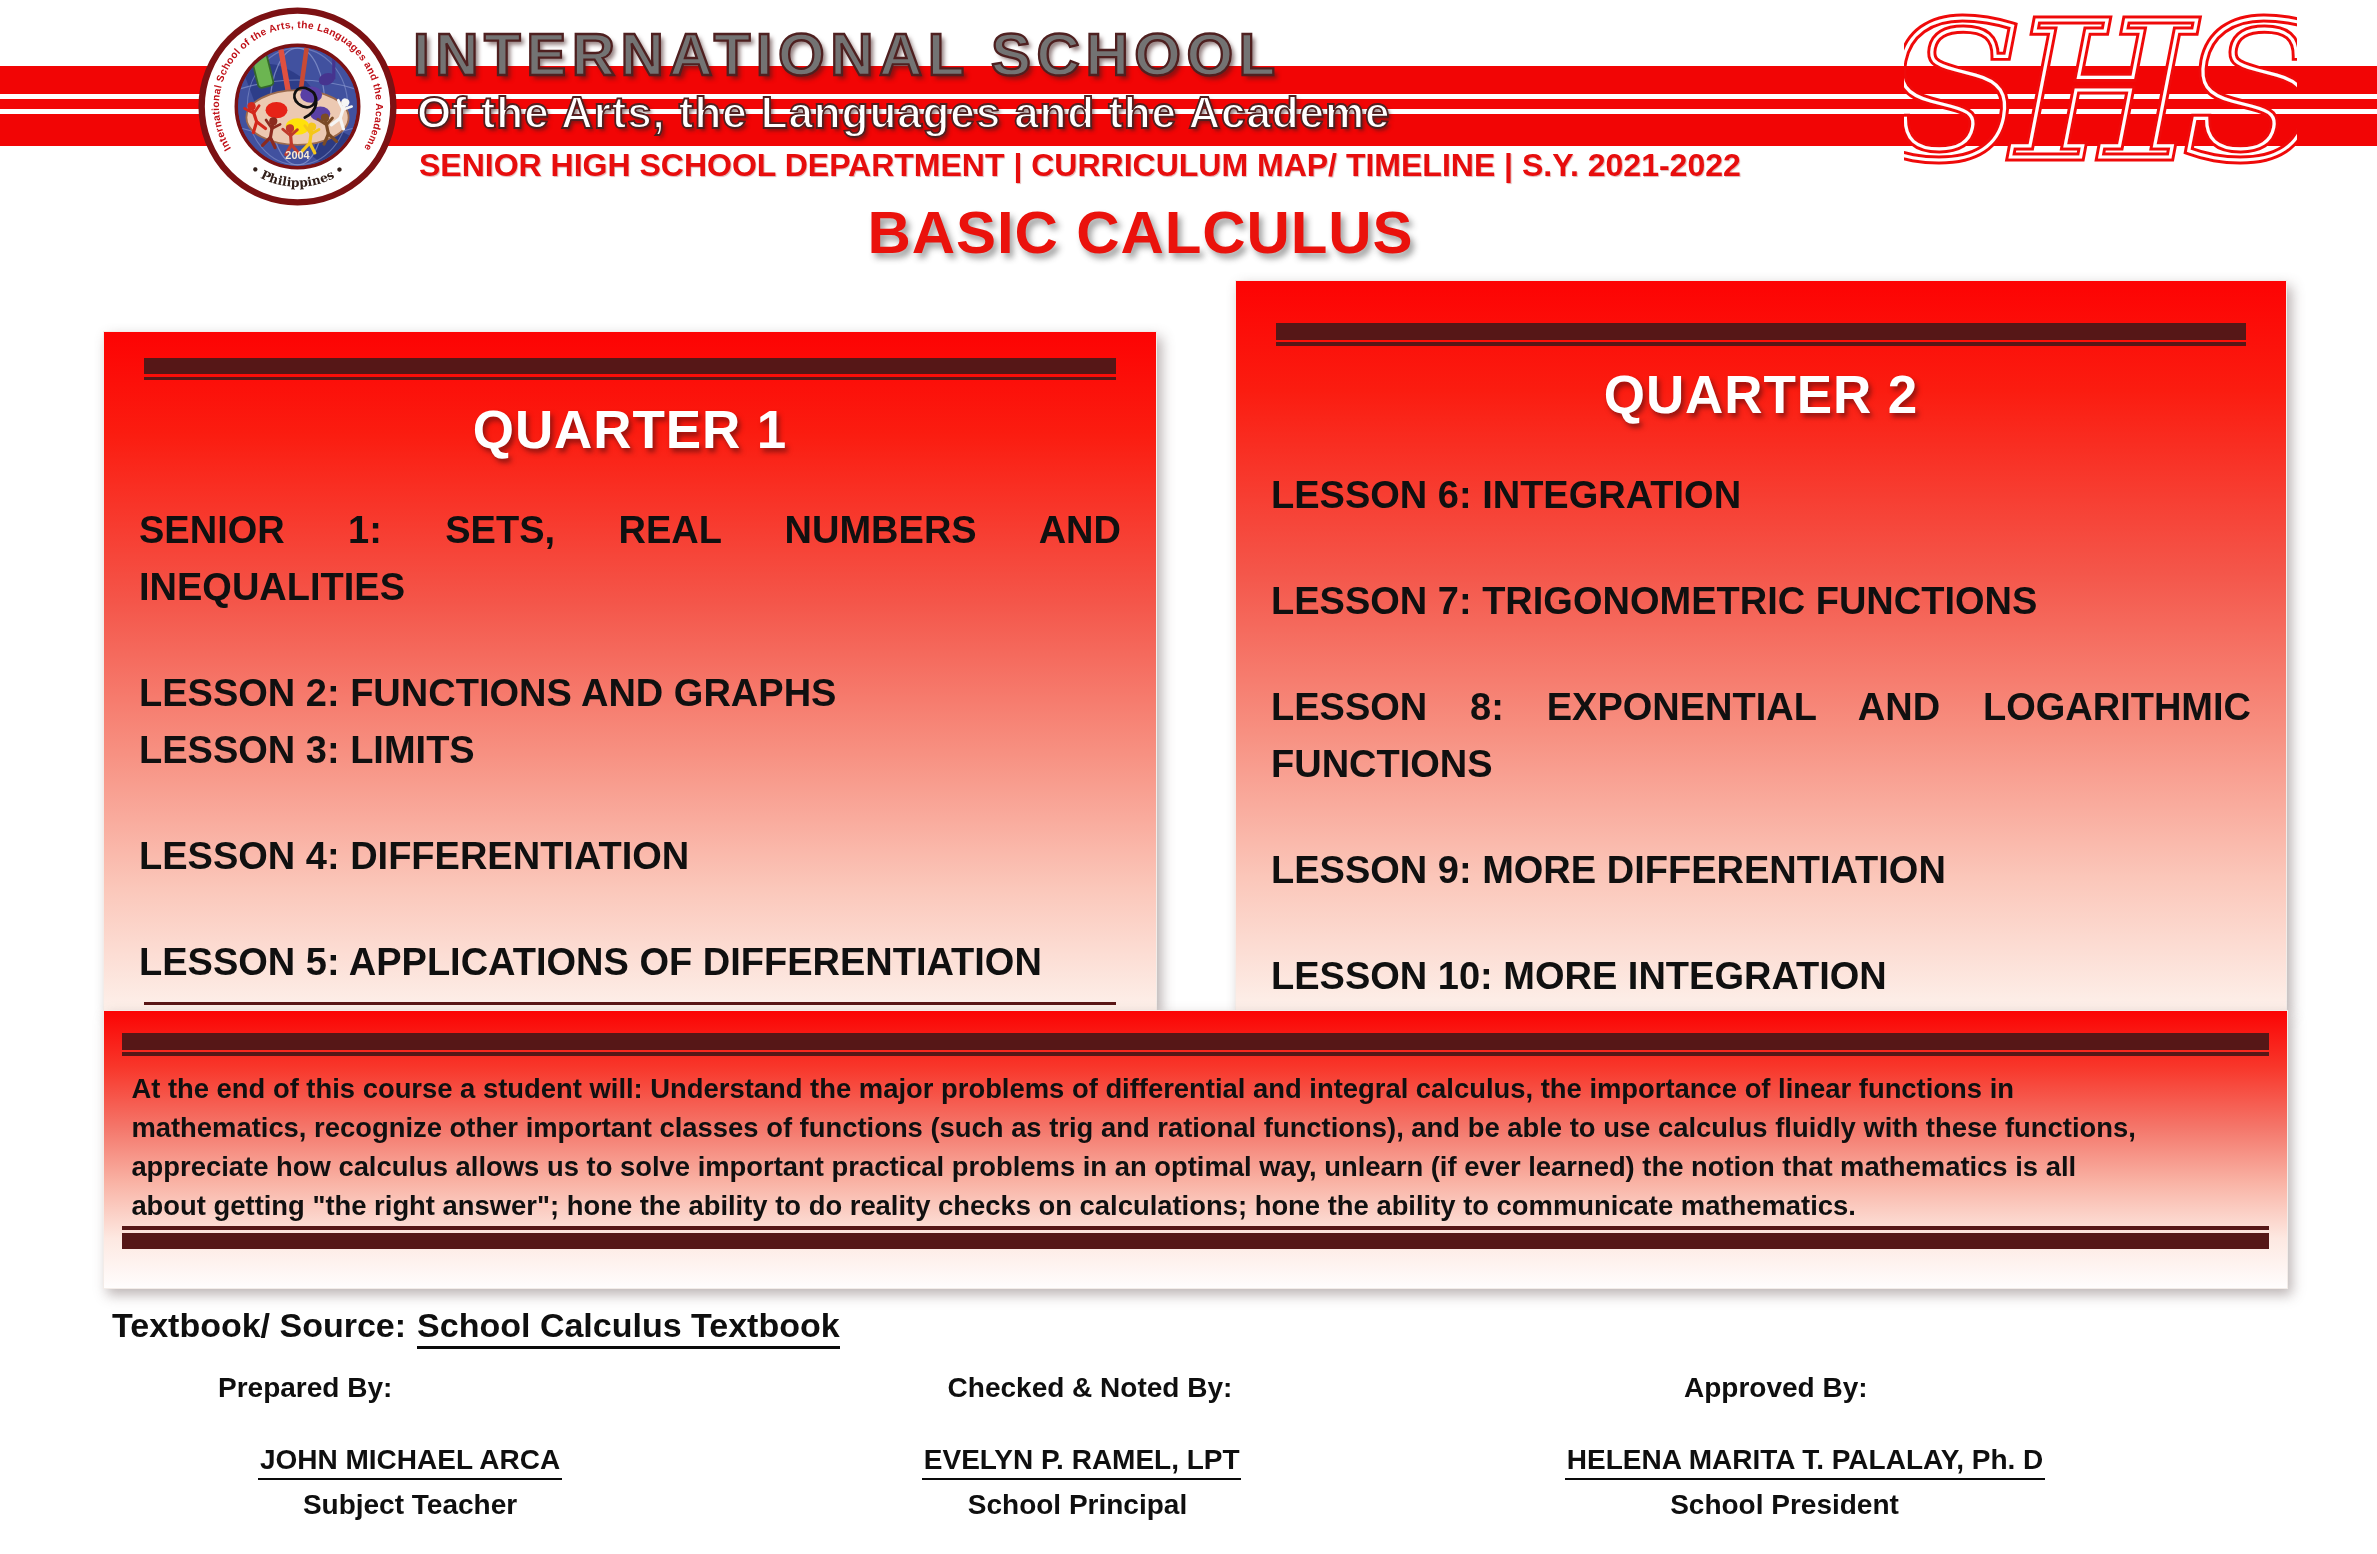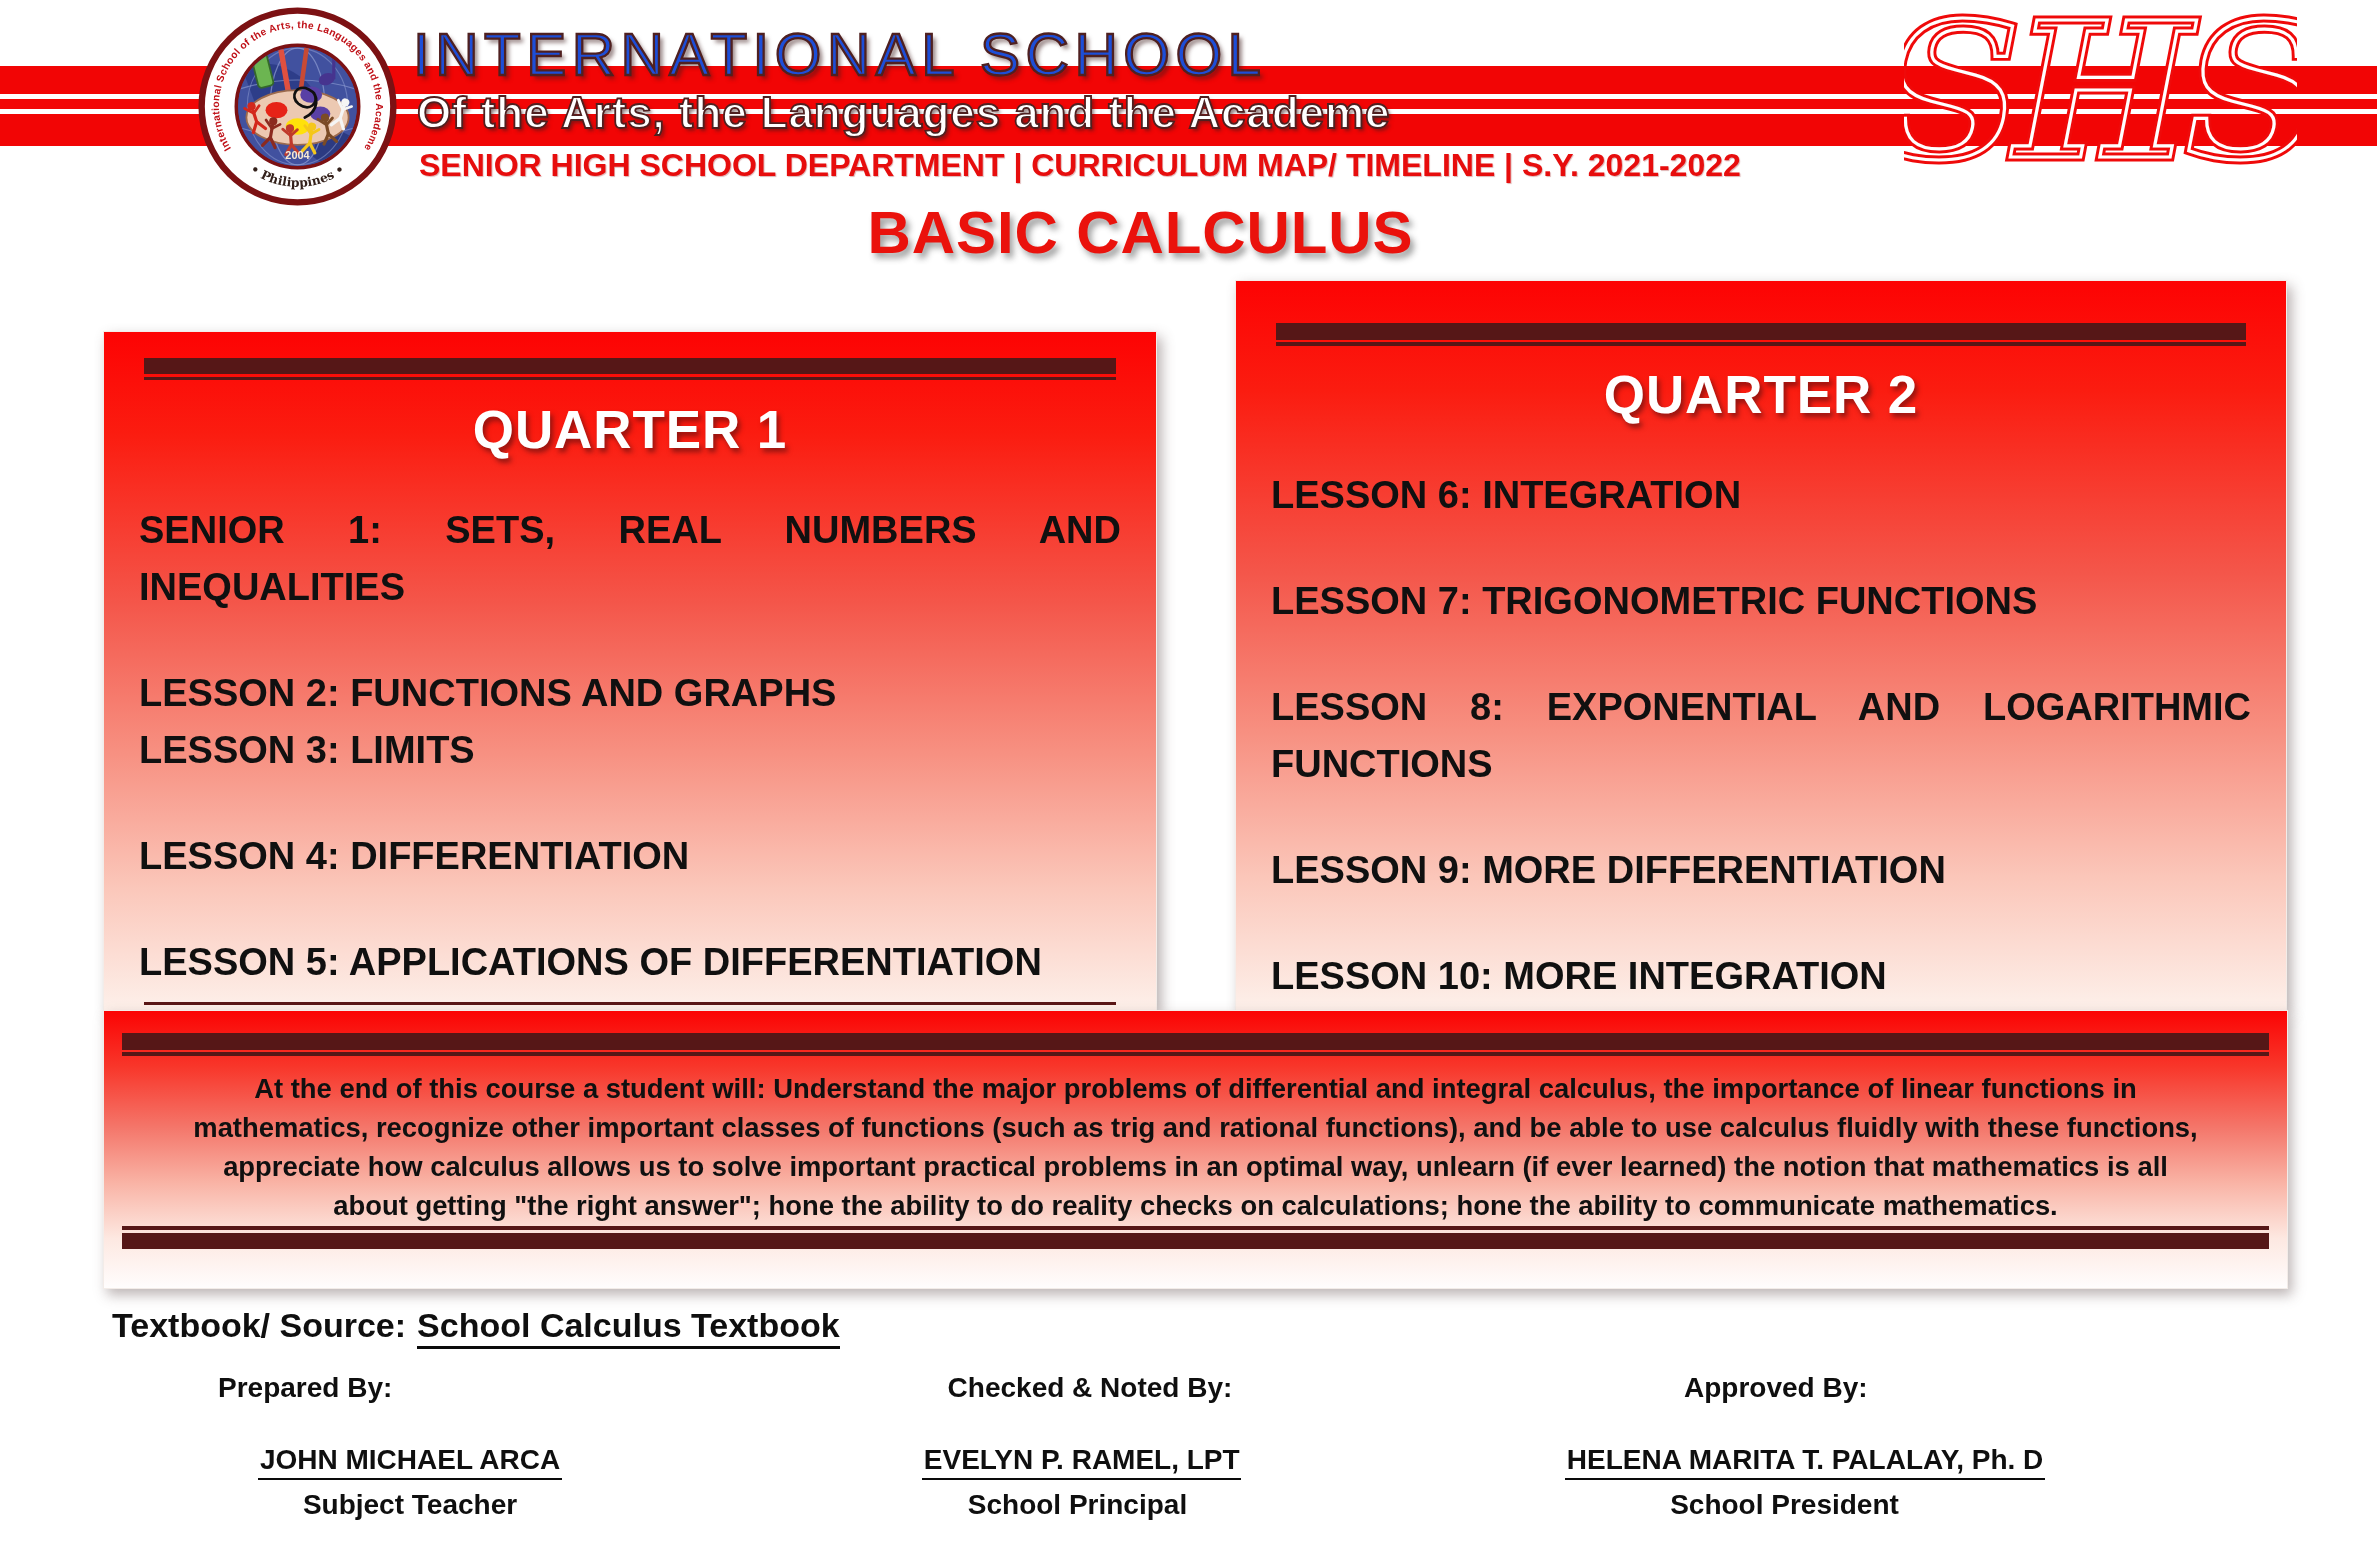--- a/index.html
+++ b/index.html
@@ -6,22 +6,22 @@
   .page{position:relative;width:2377px;height:1554px;background:#ffffff;overflow:hidden;
         font-family:"Liberation Sans","DejaVu Sans",sans-serif;color:#0f0f0f;}
 
   
   .stripe{position:absolute;left:0;width:2377px;background:#f20505;}
   .stripe.s1{top:66px;height:28px;}
   .stripe.s2{top:99px;height:10px;}
   .stripe.s3{top:114px;height:32px;}
 
   
-  .title-int{position:absolute;left:413px;top:20px;font-size:60px;font-weight:normal;letter-spacing:5.5px;
-             color:#1d4ed8;-webkit-text-stroke:2.3px #4f2020;
+  .title-int{position:absolute;left:413px;top:20px;font-size:60px;font-weight:bold;letter-spacing:5.5px;
+             color:#737373;-webkit-text-stroke:2.3px #4f2020;
              text-shadow:3.7px 3.7px 4.6px rgba(60,25,25,.55);white-space:nowrap;z-index:5;}
   .title-sub{position:absolute;left:417px;top:88px;font-size:44px;font-weight:bold;letter-spacing:0.9px;
              color:#ffffff;-webkit-text-stroke:1.8px #4f2020;
              text-shadow:2.7px 2.7px 3.7px rgba(60,25,25,.55);white-space:nowrap;z-index:5;}
   .title-dept{position:absolute;left:419px;top:147px;font-size:32px;font-weight:bold;color:#e70d0d;
               white-space:nowrap;z-index:5;text-shadow:0.9px 0.9px 0.9px rgba(160,40,40,.35);}
   .course-title{position:absolute;left:0;top:198px;width:2281px;text-align:center;font-size:60px;
                 font-weight:bold;color:#ea120c;letter-spacing:0.9px;
                 text-shadow:3.7px 4.6px 6.4px rgba(150,150,150,.9);z-index:5;}
 
@@ -47,21 +47,21 @@
   .endline{position:absolute;left:40px;right:40px;bottom:5.5px;height:2.7px;background:#5a1616;}
 
   
   .desc{position:absolute;left:103px;top:1010px;width:2183px;height:277px;
         border:1.8px solid #f3ece8;box-shadow:3.7px 5.5px 12px rgba(90,70,70,.4);
         background:linear-gradient(180deg,#fb0404 0%,#f8362a 20%,#f4766a 42%,#f9b3a5 62%,#fde8e1 82%,#fffdfd 100%);
         z-index:3;}
   .dbar-top{margin:22px 18.3px 0;height:16.5px;background:#561717;}
   .dbar-topline{margin:2.7px 18.3px 0;height:3.7px;background:#561717;}
   .dlines{margin-top:12.8px;padding:0 27.4px;}
-  .dline{text-align:center;font-size:27.4px;font-weight:bold;color:#101010;line-height:39px;white-space:nowrap;}
+  .dline{font-size:27.4px;font-weight:bold;color:#101010;line-height:39px;white-space:nowrap;}
   .dbar-botline{margin:1.8px 18.3px 0;height:3.7px;background:#561717;}
   .dbar-bot{margin:2.7px 18.3px 0;height:16.5px;background:#561717;}
 
   
   .textbook{position:absolute;left:112px;top:1306px;font-size:34px;font-weight:bold;white-space:nowrap;}
   .tb-val{margin-left:11px;border-bottom:3.7px solid #0a0a0a;padding-bottom:1.8px;}
   .sig{position:absolute;top:1372px;}
   #sig1{left:218px;width:384px;}
   #sig2{left:922px;width:311px;}
   #sig3{left:1565px;width:439px;}

